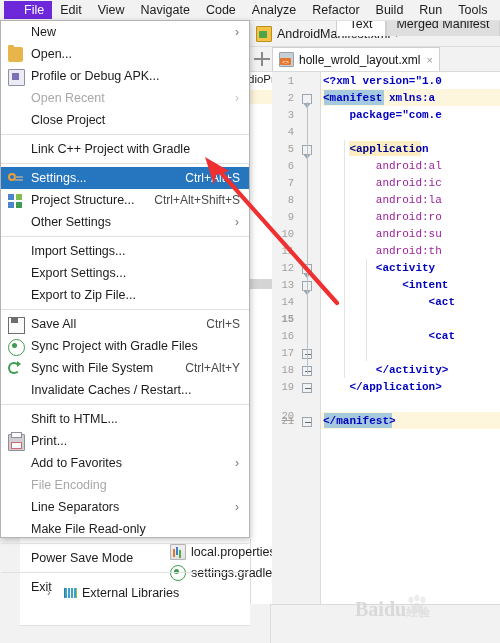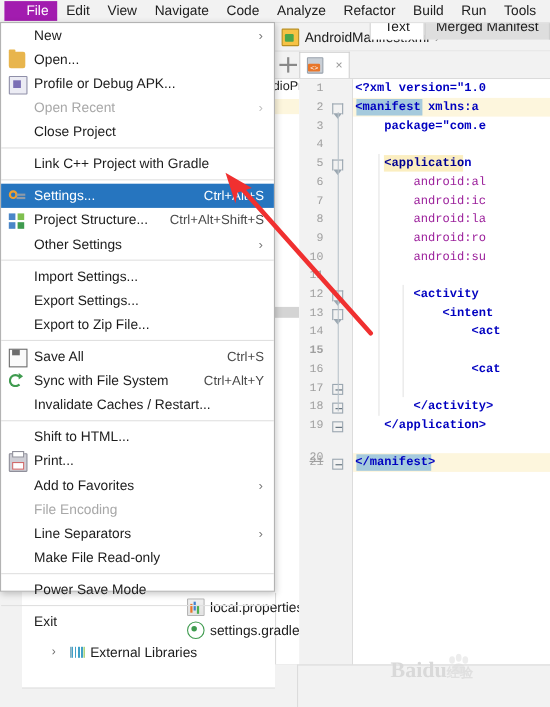--- a/index.html
+++ b/index.html
@@ -13,21 +13,21 @@
 
   
   .menubar{
     position:absolute;left:0;top:0;width:500px;height:21px;
     background:#f2f2f2;border-bottom:1px solid #e2e2e2;
     display:flex;align-items:center;padding-left:4px;box-sizing:border-box;
   }
   .menubar .mitem{
     font-size:12.5px;padding:2px 8px;white-space:nowrap;color:#202020;cursor:default;
   }
-  .menubar .mitem.active{background:#a21caf;color:#ffffff;padding-left:20px;}
+  .menubar .mitem.active{background:#6d28d9;color:#ffffff;padding-left:20px;}
 
   
   .ide-crumbbar{
     position:absolute;left:250px;top:21px;width:250px;height:26px;
     background:#f2f2f2;border-bottom:1px solid #dcdcdc;
     display:flex;align-items:center;padding-left:6px;box-sizing:border-box;
   }
   .crumb-icon{
     width:14px;height:14px;margin-right:5px;position:relative;flex:none;
     background:#f6c244;border:1px solid #b98f20;border-radius:1px;
@@ -266,20 +266,21 @@
   <div class="white-panel"></div>
   <div class="grey-panel-l"></div>
   <div class="white-panel2"></div>
 
   <div class="editor-wrap">
     <div class="tabstrip">
       <div class="tab">
         <span class="tab-icon">
             <span class="lt">&lt;&gt;</span>
           </span>
+        <span class="tab-label">holle_wrold_layout.xml</span>
         <span class="tab-close">×</span>
       </div>
     </div>
 
     <div class="gutter" id="gutter">
         <div class="gnum" style="top: 3px;">1</div>
         <div class="gnum" style="top: 20px;">2</div>
         <div class="gnum" style="top: 37px;">3</div>
         <div class="gnum" style="top: 54px;">4</div>
         <div class="gnum" style="top: 71px;">5</div>
@@ -335,20 +336,21 @@
         <div class="cline kw" style="top: 1px; left: 2px;">&lt;?xml version="1.0</div>
         <div class="cline kw" style="top: 18px; left: 2px;">&lt;manifest xmlns:a</div>
         <div class="cline kw" style="top: 35px; left: 2px;">    package="com.e</div>
         <div class="cline kw" style="top: 52px; left: 2px;"></div>
         <div class="cline kw" style="top: 69px; left: 2px;">    &lt;application</div>
         <div class="cline attr" style="top: 86px; left: 2px;">        android:al</div>
         <div class="cline attr" style="top: 103px; left: 2px;">        android:ic</div>
         <div class="cline attr" style="top: 137px; left: 2px;">        android:ro</div>
         <div class="cline attr" style="top: 120px; left: 2px;">        android:la</div>
         <div class="cline attr" style="top: 154px; left: 2px;">        android:su</div>
+        <div class="cline attr" style="top: 171px; left: 2px;">        android:th</div>
         <div class="cline kw" style="top: 205px; left: 2px;">            &lt;intent</div>
         <div class="cline kw" style="top: 188px; left: 2px;">        &lt;activity</div>
         <div class="cline kw" style="top: 222px; left: 2px;">                &lt;act</div>
         <div class="cline kw" style="top: 239px; left: 2px;"></div>
         <div class="cline kw" style="top: 256px; left: 2px;">                &lt;cat</div>
         <div class="cline kw" style="top: 290px; left: 2px;">        &lt;/activity&gt;</div>
         <div class="cline kw" style="top: 307px; left: 2px;">    &lt;/application&gt;</div>
         <div class="cline kw" style="top: 324px; left: 2px;"></div>
         <div class="cline kw" style="top: 341px; left: 2px;">&lt;/manifest&gt;</div>
         <div style="position: absolute; left: 3px; top: 18px; width: 60px; height: 15px; background: rgb(166, 210, 255); mix-blend-mode: multiply;"></div>
@@ -441,20 +443,24 @@
       <div class="mrow">
         <span>Export to Zip File...</span>
       </div>
       <div class="msep"></div>
       <div class="mrow">
         <span class="mico ic-save"></span>
         <span>Save All</span>
         <span class="shortcut">Ctrl+S</span>
       </div>
       <div class="mrow">
+        <span class="mico ic-sync"></span>
+        <span>Sync Project with Gradle Files</span>
+      </div>
+      <div class="mrow">
         <span class="mico ic-syncfs"></span>
         <span>Sync with File System</span>
         <span class="shortcut">Ctrl+Alt+Y</span>
       </div>
       <div class="mrow">
         <span>Invalidate Caches / Restart...</span>
       </div>
       <div class="msep"></div>
       <div class="mrow">
         <span>Shift to HTML...</span>

